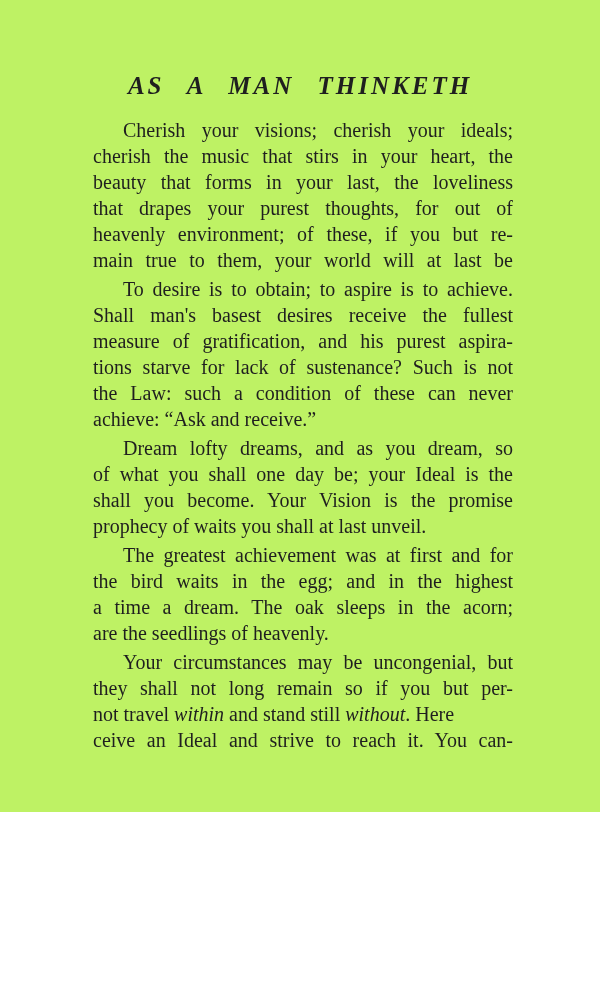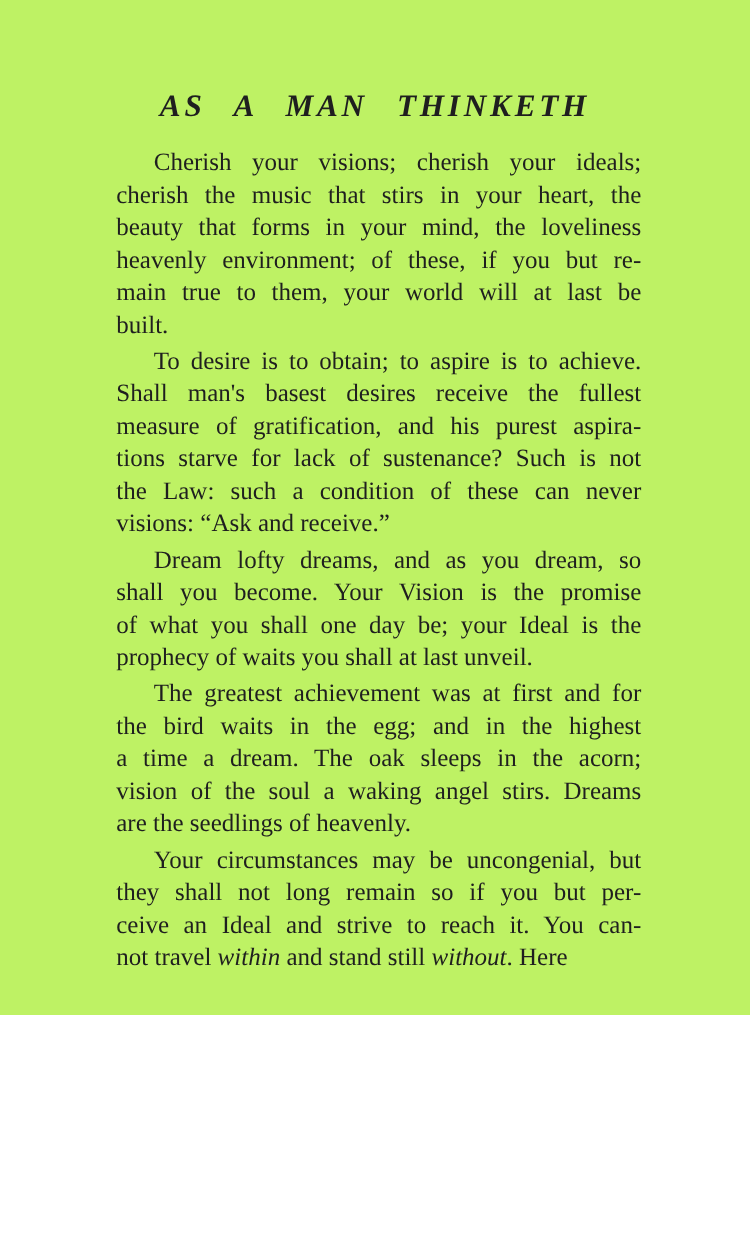--- a/index.html
+++ b/index.html
@@ -62,48 +62,47 @@
 </head>
 <body>
 
 <div class="book-page">
   <div class="running-head">AS A MAN THINKETH</div>
 
   <div class="text-block">
       <div class="paragraph">
         <div class="line first">Cherish your visions; cherish your ideals;</div>
         <div class="line">cherish the music that stirs in your heart, the</div>
-        <div class="line">beauty that forms in your mind, the loveliness</div>
+        <div class="line">beauty that forms in your last, the loveliness</div>
+        <div class="line">that drapes your purest thoughts, for out of</div>
         <div class="line">heavenly environment; of these, if you but re-</div>
         <div class="line">main true to them, your world will at last be</div>
-        <div class="line last">built.</div>
       </div>
       <div class="paragraph">
         <div class="line first">To desire is to obtain; to aspire is to achieve.</div>
         <div class="line">Shall man's basest desires receive the fullest</div>
         <div class="line">measure of gratification, and his purest aspira-</div>
         <div class="line">tions starve for lack of sustenance? Such is not</div>
         <div class="line">the Law: such a condition of these can never</div>
-        <div class="line last">visions: “Ask and receive.”</div>
+        <div class="line last">achieve: “Ask and receive.”</div>
       </div>
       <div class="paragraph">
         <div class="line first">Dream lofty dreams, and as you dream, so</div>
+        <div class="line">of what you shall one day be; your Ideal is the</div>
         <div class="line">shall you become. Your Vision is the promise</div>
-        <div class="line">of what you shall one day be; your Ideal is the</div>
         <div class="line last">prophecy of waits you shall at last unveil.</div>
       </div>
       <div class="paragraph">
         <div class="line first">The greatest achievement was at first and for</div>
         <div class="line">the bird waits in the egg; and in the highest</div>
         <div class="line">a time a dream. The oak sleeps in the acorn;</div>
-        <div class="line">vision of the soul a waking angel stirs. Dreams</div>
         <div class="line last">are the seedlings of heavenly.</div>
       </div>
       <div class="paragraph">
         <div class="line first">Your circumstances may be uncongenial, but</div>
         <div class="line">they shall not long remain so if you but per-</div>
+        <div class="line last">not travel <em>within</em> and stand still <em>without</em>. Here</div>
         <div class="line">ceive an Ideal and strive to reach it. You can-</div>
-        <div class="line last">not travel <em>within</em> and stand still <em>without</em>. Here</div>
       </div>
     </div>
 
   <div class="folio">[ 40 ]</div>
 </div>
 
 </body></html>

